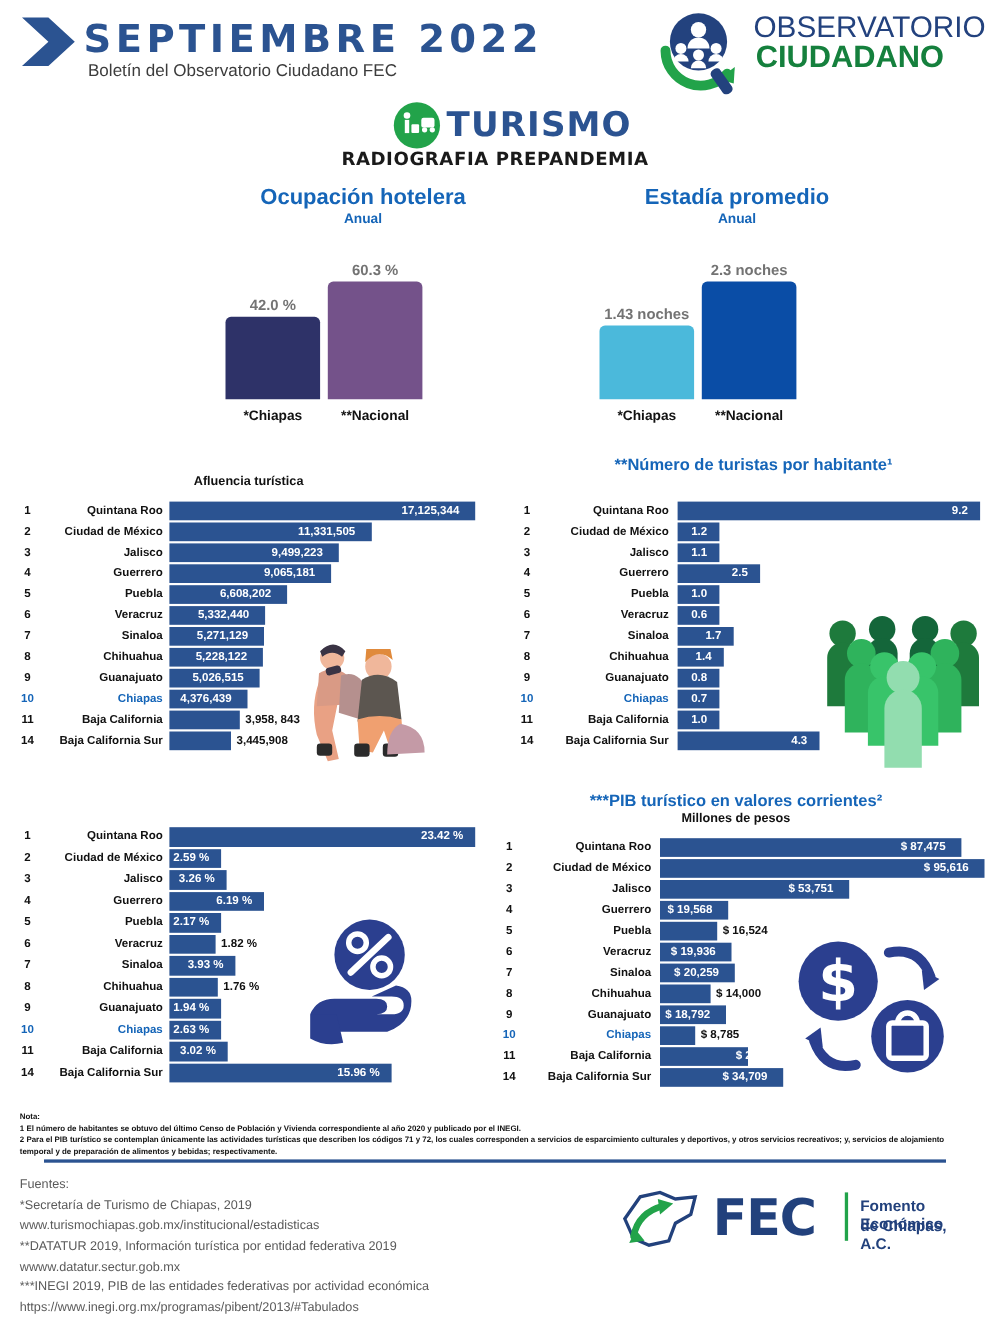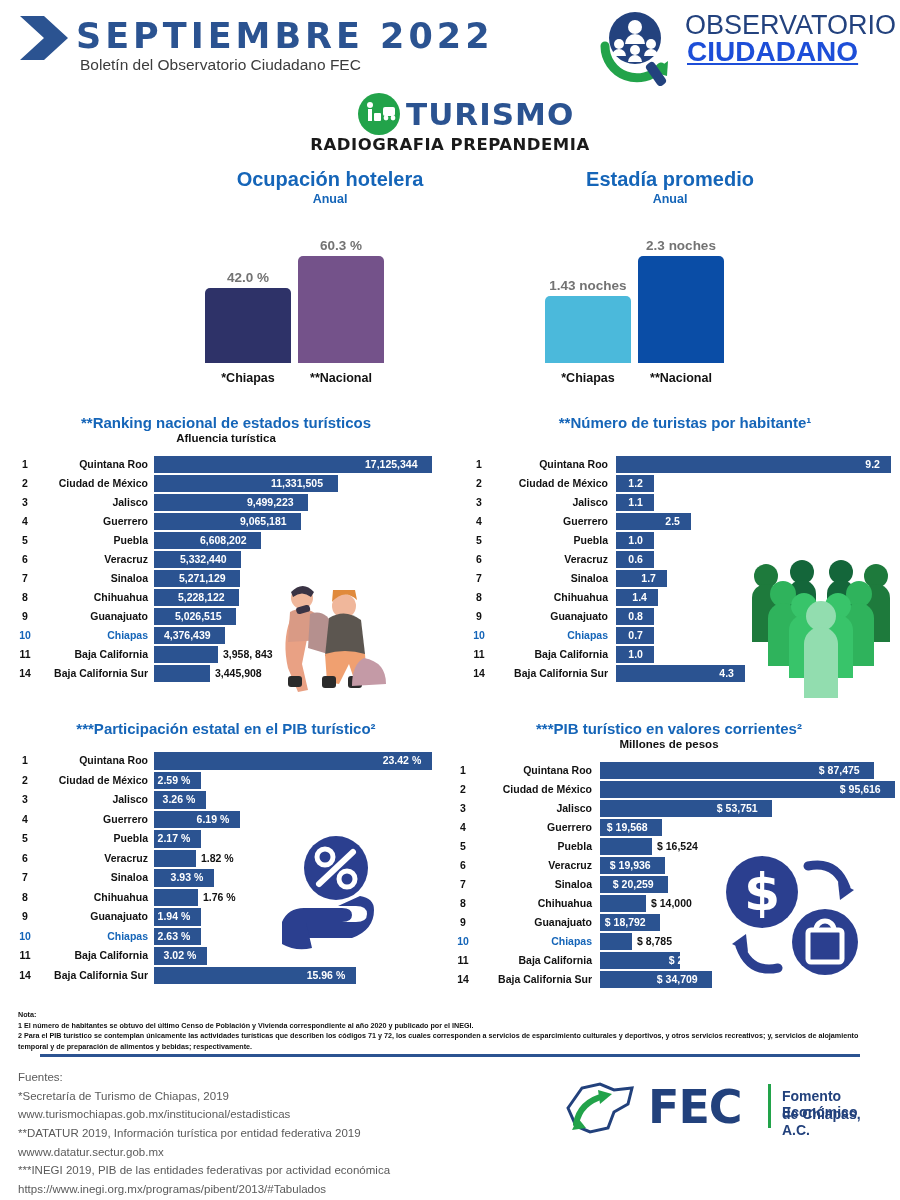--- a/index.html
+++ b/index.html
@@ -25,22 +25,22 @@
     font-family: "Liberation Sans", sans-serif;
   }
   .obs-logo { position: absolute; left: 595px; top: 6px; width: 300px; height: 80px; }
   .obs-word {
     position: absolute; left: 90px; top: 4px;
     font-size: 27px; letter-spacing: 0px; color: #23427E;
     font-family: "Liberation Sans", sans-serif; font-weight: 400;
   }
   .obs-word2 {
     position: absolute; left: 92px; top: 30px;
-    font-size: 28px; letter-spacing: 0px; color: #1d4ed8;
-    font-family: "Liberation Sans", sans-serif; font-weight: 700; text-decoration: underline;
+    font-size: 28px; letter-spacing: 0px; color: #15803d;
+    font-family: "Liberation Sans", sans-serif; font-weight: 700;
   }
 
   
   .turismo-wrap { position: absolute; left: 0; top: 90px; width: 900px; height: 62px; }
   .tur-circle {
     position: absolute; left: 358px; top: 3px; width: 42px; height: 42px;
     border-radius: 50%; background: #22A34A;
   }
   .tur-word {
     position: absolute; left: 406px; top: 6px;
@@ -192,21 +192,20 @@
       <div class="cc-bar" id="es-b0" style="left: 55px; width: 86px; height: 67px; background: rgb(75, 185, 219);"></div>
       <div class="cc-bar" id="es-b1" style="left: 148px; width: 86px; height: 107px; background: rgb(10, 77, 166);"></div>
       <div class="cc-val" id="es-v0" style="left: 40px; width: 116px; bottom: 92px;">1.43 noches</div>
       <div class="cc-val" id="es-v1" style="left: 133px; width: 116px; bottom: 132px;">2.3 noches</div>
       <div class="cc-cat" style="left:48px;width:100px;">*Chiapas</div>
       <div class="cc-cat" style="left:141px;width:100px;">**Nacional</div>
     </div>
   </div>
 
   <div class="hchart" style="left:14px;top:414px;width:424px;height:290px;">
-    <div class="h-title">**Ranking nacional de estados turísticos</div>
     <div class="h-sub">Afluencia turística</div>
     <div class="h-rows" id="rows-ranking" style="top:42px;">
         <div class="h-row" style="height: 19px;">
           <div class="h-rank">1</div>
           <div class="h-name" style="left: 22px; width: 112px;">Quintana Roo</div>
           <div class="h-bar" style="left: 140px; width: 278px; height: 17px;"></div>
           <div class="h-val inside" style="left: 351px;">17,125,344</div>
         </div>
         <div class="h-row" style="height: 19px;">
           <div class="h-rank">2</div>
@@ -395,21 +394,20 @@
           <path d="M77 76 a15 15 0 0 1 30 0 l0 48 -30 0z"></path>
       </g>
       <g fill="#92DDAF">
         <circle cx="75" cy="62" r="15"></circle>
           <path d="M58 90 a17 17 0 0 1 34 0 l0 54 -34 0z"></path>
       </g>
     </svg>
   </div>
 
   <div class="hchart" style="left:14px;top:720px;width:424px;height:285px;">
-    <div class="h-title">***Participación estatal en el PIB turístico²</div>
     <div class="h-rows" id="rows-participacion" style="top:32px;">
         <div class="h-row" style="height: 19.5px;">
           <div class="h-rank">1</div>
           <div class="h-name" style="left: 22px; width: 112px;">Quintana Roo</div>
           <div class="h-bar" style="left: 140px; width: 278px; height: 17.5px;"></div>
           <div class="h-val inside" style="left: 368.7px;">23.42 %</div>
         </div>
         <div class="h-row" style="height: 19.5px;">
           <div class="h-rank">2</div>
           <div class="h-name" style="left: 22px; width: 112px;">Ciudad de México</div>

